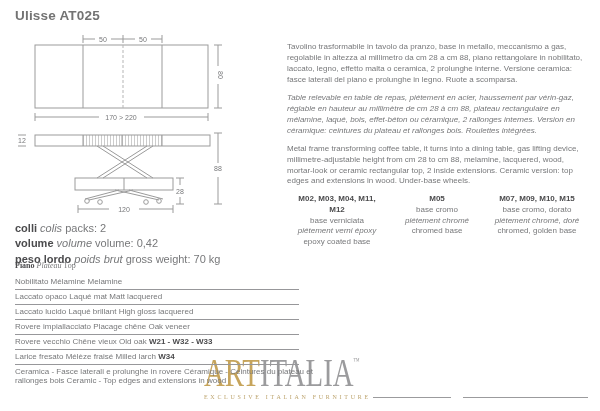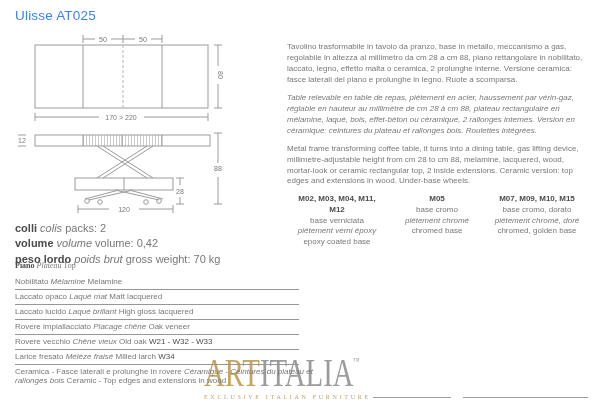--- a/index.html
+++ b/index.html
@@ -1,18 +1,18 @@
 <!DOCTYPE html>
 <html><head>
 <meta charset="utf-8">
 <style>
   html,body{margin:0;padding:0;background:#e8e8e8;}
   .page{position:relative;width:600px;height:411px;background:#ffffff;overflow:hidden;
         font-family:"Liberation Sans",sans-serif;color:#77787a;}
-  .page-title{position:absolute;left:15px;top:8px;font-size:13.5px;font-weight:normal;color:#3b82f6;letter-spacing:.2px;}
+  .page-title{position:absolute;left:15px;top:8px;font-size:13.5px;font-weight:bold;color:#737373;letter-spacing:.2px;}
   svg{position:absolute;}
   svg text{font-family:"Liberation Sans",sans-serif;font-size:7px;fill:#77787a;}
   .drawline{stroke:#9b9b9b;stroke-width:1;fill:none;}
   .dashline{stroke:#b5b5b5;stroke-width:1;stroke-dasharray:3,2;fill:none;}
   .hatch{stroke:#cccccc;stroke-width:11;stroke-dasharray:1,2;fill:none;}
 
   .packing{position:absolute;left:15px;top:221px;font-size:11px;line-height:1.4;}
   .packing .it{font-weight:bold;color:#4b4b4d;}
   .packing .fr{font-style:italic;}
 
@@ -23,22 +23,22 @@
   .bases{display:flex;margin-top:5px;}
   .base-col{flex:1;text-align:center;line-height:1.32;padding:0 4px;}
   .base-codes{font-weight:bold;color:#4b4b4d;}
   .base-fr{font-style:italic;}
 
   .finishes{position:absolute;left:15px;top:261px;width:284px;font-size:8px;z-index:2;}
   .fin-head{margin-bottom:5px;font-family:Liberation Serif, serif;}
   .fin-head .it{font-weight:bold;color:#4b4b4d;}
   .fin-head .fr{font-style:italic;}
   .fin-row{border-bottom:1px solid #97979a;padding:2px 0 3px 0;}
-  .fin-row .fr{font-style:italic;}
-  .fin-row .codes{font-weight:normal;color:#4b4b4d;}
+  .fin-row .fr{}
+  .fin-row .codes{font-weight:bold;color:#4b4b4d;}
   .fin-row-last{border-bottom:none;width:306px;}
 
   .logo{position:absolute;left:204px;top:353px;width:384px;z-index:1;}
   .logo-main{font-family:"Liberation Serif",serif;font-size:40px;line-height:1;
              transform:scaleX(0.72);transform-origin:left top;white-space:nowrap;}
   .logo-art{color:#c6a45b;}
   .logo-italia{color:#9b9b9d;}
   .logo-tm{font-size:9px;vertical-align:22px;color:#9b9b9d;letter-spacing:0;}
   .logo-sub{display:flex;align-items:center;margin-top:1px;}
   .logo-tagline{font-family:"Liberation Serif",serif;font-size:6px;letter-spacing:2.7px;

